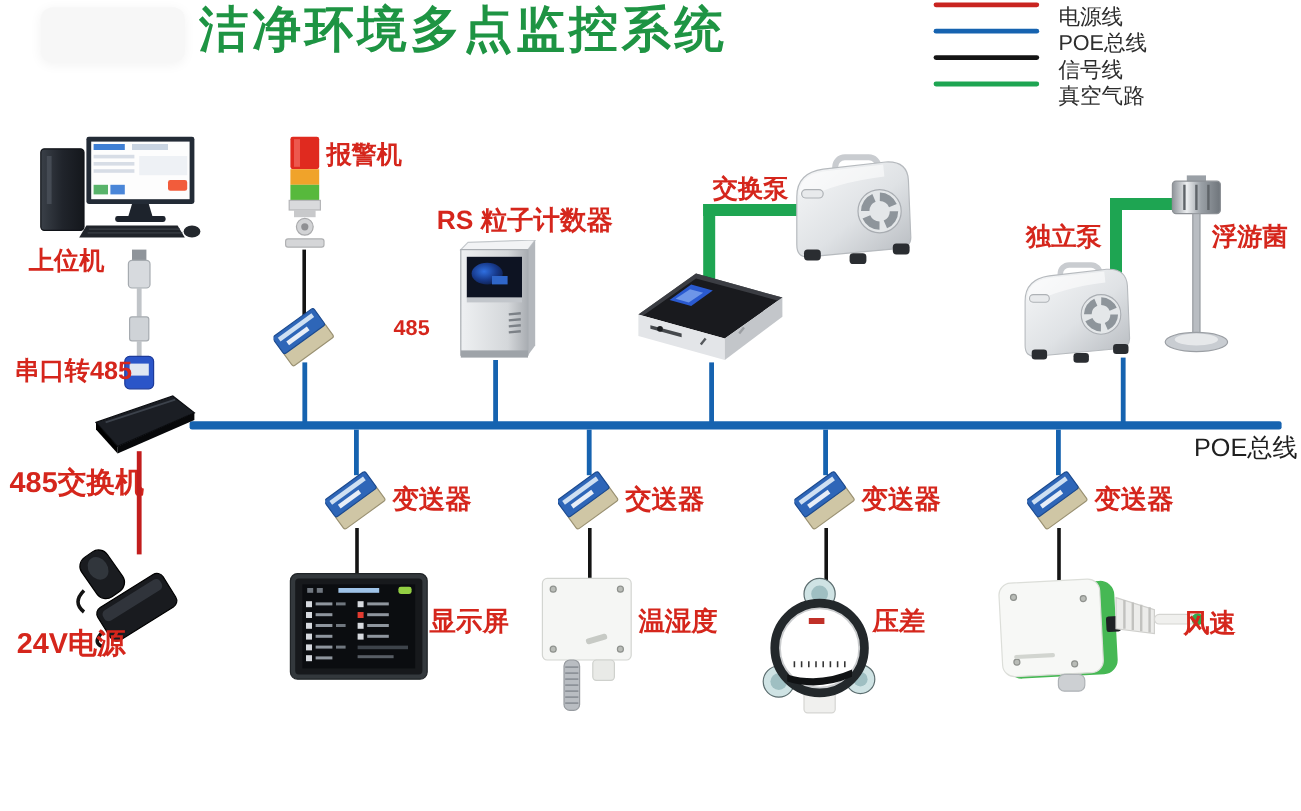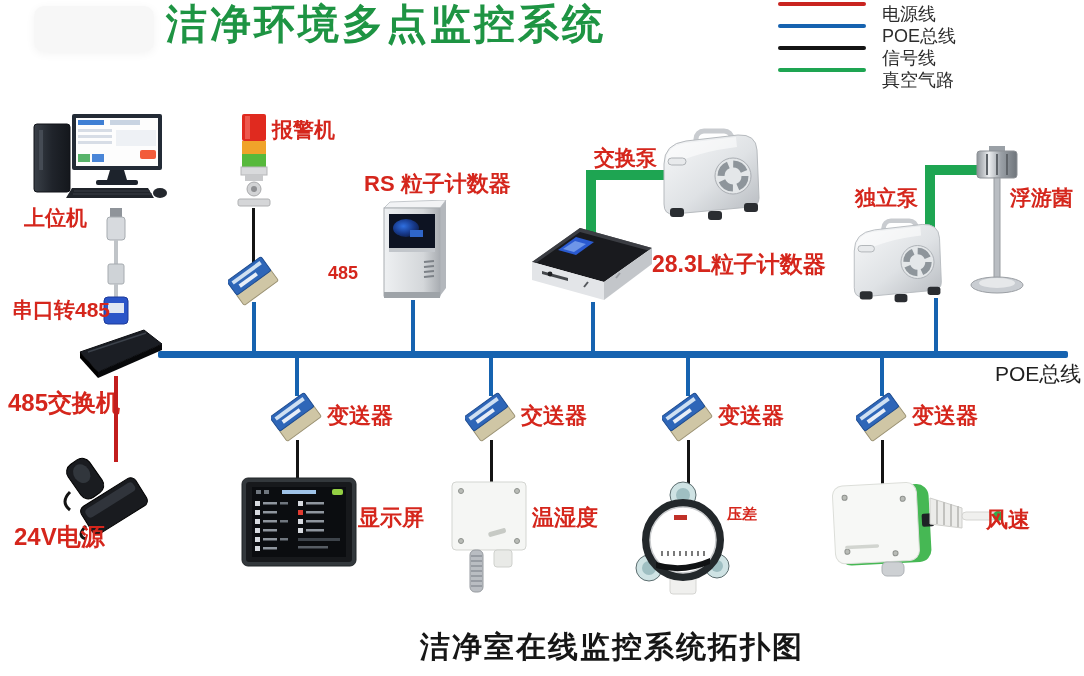--- a/index.html
+++ b/index.html
@@ -94,21 +94,21 @@
     <rect x="114" y="40" width="16" height="9" rx="2" fill="#f25c3b"></rect>
     <rect x="52" y="44" width="12" height="8" fill="#58b36a"></rect>
     <rect x="66" y="44" width="12" height="8" fill="#4a86d8"></rect>
     <path d="M84 60 h14 l3 10 h-20 z" fill="#1d232c"></path>
     <rect x="70" y="70" width="42" height="5" rx="2" fill="#1d232c"></rect>
     <polygon points="46,78 122,78 128,88 40,88" fill="#20242a"></polygon>
     <line x1="48" y1="81" x2="124" y2="81" stroke="#3a3f46" stroke-width="1"></line>
     <line x1="47" y1="84" x2="126" y2="84" stroke="#3a3f46" stroke-width="1"></line>
     <ellipse cx="134" cy="83" rx="7" ry="5" fill="#23272d"></ellipse>
   </svg>
-  <div class="lbl red" style="left:24px;top:206px;font-size:21px;">上位机</div>
+  <div class="lbl red" style="left:24px;top:206px;font-size:21px;font-family:Liberation Serif, serif;">上位机</div>
 
   <svg class="abs" style="left:98px;top:206px;" width="36" height="120" viewBox="0 0 36 120">
     <rect x="12" y="2" width="12" height="10" fill="#8f949a"></rect>
     <rect x="9" y="11" width="18" height="23" rx="3" fill="#d7dade" stroke="#a6abb0"></rect>
     <rect x="16" y="34" width="4" height="24" fill="#c0c4c8"></rect>
     <rect x="10" y="58" width="16" height="20" rx="2" fill="#cfd3d7" stroke="#a6abb0"></rect>
     <rect x="16" y="78" width="4" height="13" fill="#c0c4c8"></rect>
     <rect x="6" y="91" width="24" height="27" rx="4" fill="#2b55c8" stroke="#1c3a9a"></rect>
     <rect x="10" y="97" width="16" height="10" fill="#dfe6f2"></rect>
   </svg>
@@ -203,21 +203,20 @@
     <polygon points="4,42 52,8 124,28 122,31 52,12 8,43" fill="#4a4d52" opacity="0.7"></polygon>
     <polygon points="30,30 48,17 66,22 48,35" fill="#2a5ad0"></polygon>
     <polygon points="35,29 47,21 58,24 46,32" fill="#6e96e8"></polygon>
     <polygon points="4,42 76,62 76,80 4,60" fill="#e3e5e8"></polygon>
     <polygon points="76,62 124,28 124,44 76,80" fill="#c3c6ca"></polygon>
     <polygon points="14,51 40,58 40,61 14,54" fill="#45484c"></polygon>
     <circle cx="22" cy="54" r="2.4" fill="#1c1e21"></circle>
     <line x1="56" y1="67" x2="60" y2="62" stroke="#55585c" stroke-width="2"></line>
     <line x1="88" y1="58" x2="92" y2="53" stroke="#9b9ea2" stroke-width="2"></line>
   </svg>
-  <div class="lbl red" style="left:652px;top:252px;font-size:23px;">28.3L粒子计数器</div>
   <div class="vline" style="left: 591px; top: 302px; width: 4px; height: 50px; background-color: rgb(22, 99, 176);"></div>
 
   <div class="lbl red" style="left:855px;top:186px;font-size:21px;">独立泵</div>
   <div class="abs" style="left: 925px; top: 165px; width: 67px; height: 10px; background-color: rgb(30, 165, 82);"></div>
   <div class="abs" style="left: 925px; top: 165px; width: 10px; height: 64px; background-color: rgb(30, 165, 82);"></div>
 
   <svg class="abs" style="left:968px;top:146px;" width="60" height="150" viewBox="0 0 60 150">
     <rect x="21" y="0" width="16" height="6" fill="#9aa0a6"></rect>
     <rect x="9" y="5" width="40" height="27" rx="3" fill="url(#gChrome)" stroke="#8d9196"></rect>
     <line x1="19" y1="8" x2="19" y2="29" stroke="#5f6469" stroke-width="2"></line>
@@ -356,21 +355,21 @@
         <line x1="42" y1="77" x2="42" y2="82"></line>
       <line x1="48" y1="77" x2="48" y2="82"></line>
         <line x1="54" y1="77" x2="54" y2="82"></line>
       <line x1="60" y1="77" x2="60" y2="82"></line>
         <line x1="66" y1="77" x2="66" y2="82"></line>
       <line x1="72" y1="77" x2="72" y2="82"></line>
         <line x1="78" y1="77" x2="78" y2="82"></line>
     </g>
     <path d="M30 88 Q57 96 84 84 L84 90 Q57 102 30 94 Z" fill="#101214"></path>
   </svg>
-  <div class="lbl red" style="left:727px;top:506px;font-size:15px;">压差</div>
+  <div class="lbl red" style="left:727px;top:506px;font-size:22px;">压差</div>
 
   <div class="vline" style="left: 880px; top: 358px; width: 4px; height: 38px; background-color: rgb(22, 99, 176);"></div>
   <svg class="abs" style="left:856px;top:392px;" width="52" height="50" viewBox="0 0 52 52">
     <g transform="rotate(-36 26 28)">
       <rect x="4" y="26" width="44" height="15" rx="2" fill="#cfc6a5" stroke="#9a9172"></rect>
       <rect x="4" y="10" width="44" height="18" rx="2" fill="#2e66b8" stroke="#1c4a8e"></rect>
       <rect x="8" y="13" width="36" height="4" fill="#cfe0f2"></rect>
       <rect x="12" y="20" width="22" height="4" fill="#e8eef7"></rect>
     </g>
   </svg>
@@ -393,15 +392,14 @@
       <line x1="107" y1="22" x2="107" y2="46"></line>
         <line x1="114" y1="24" x2="114" y2="47"></line>
       <line x1="121" y1="26" x2="121" y2="48"></line>
         <line x1="128" y1="28" x2="128" y2="49"></line>
     </g>
     <rect x="132" y="34" width="34" height="8" rx="4" fill="#f0f0ee" stroke="#d5d5d2"></rect>
     <circle cx="168" cy="38" r="5" fill="#2fae4e"></circle>
   </svg>
   <div class="lbl red" style="left:986px;top:508px;font-size:22px;">风速</div>
 
-  <div class="lbl footer" style="left:420px;top:630px;">洁净室在线监控系统拓扑图</div>
 
 </div>
 
 </body></html>

